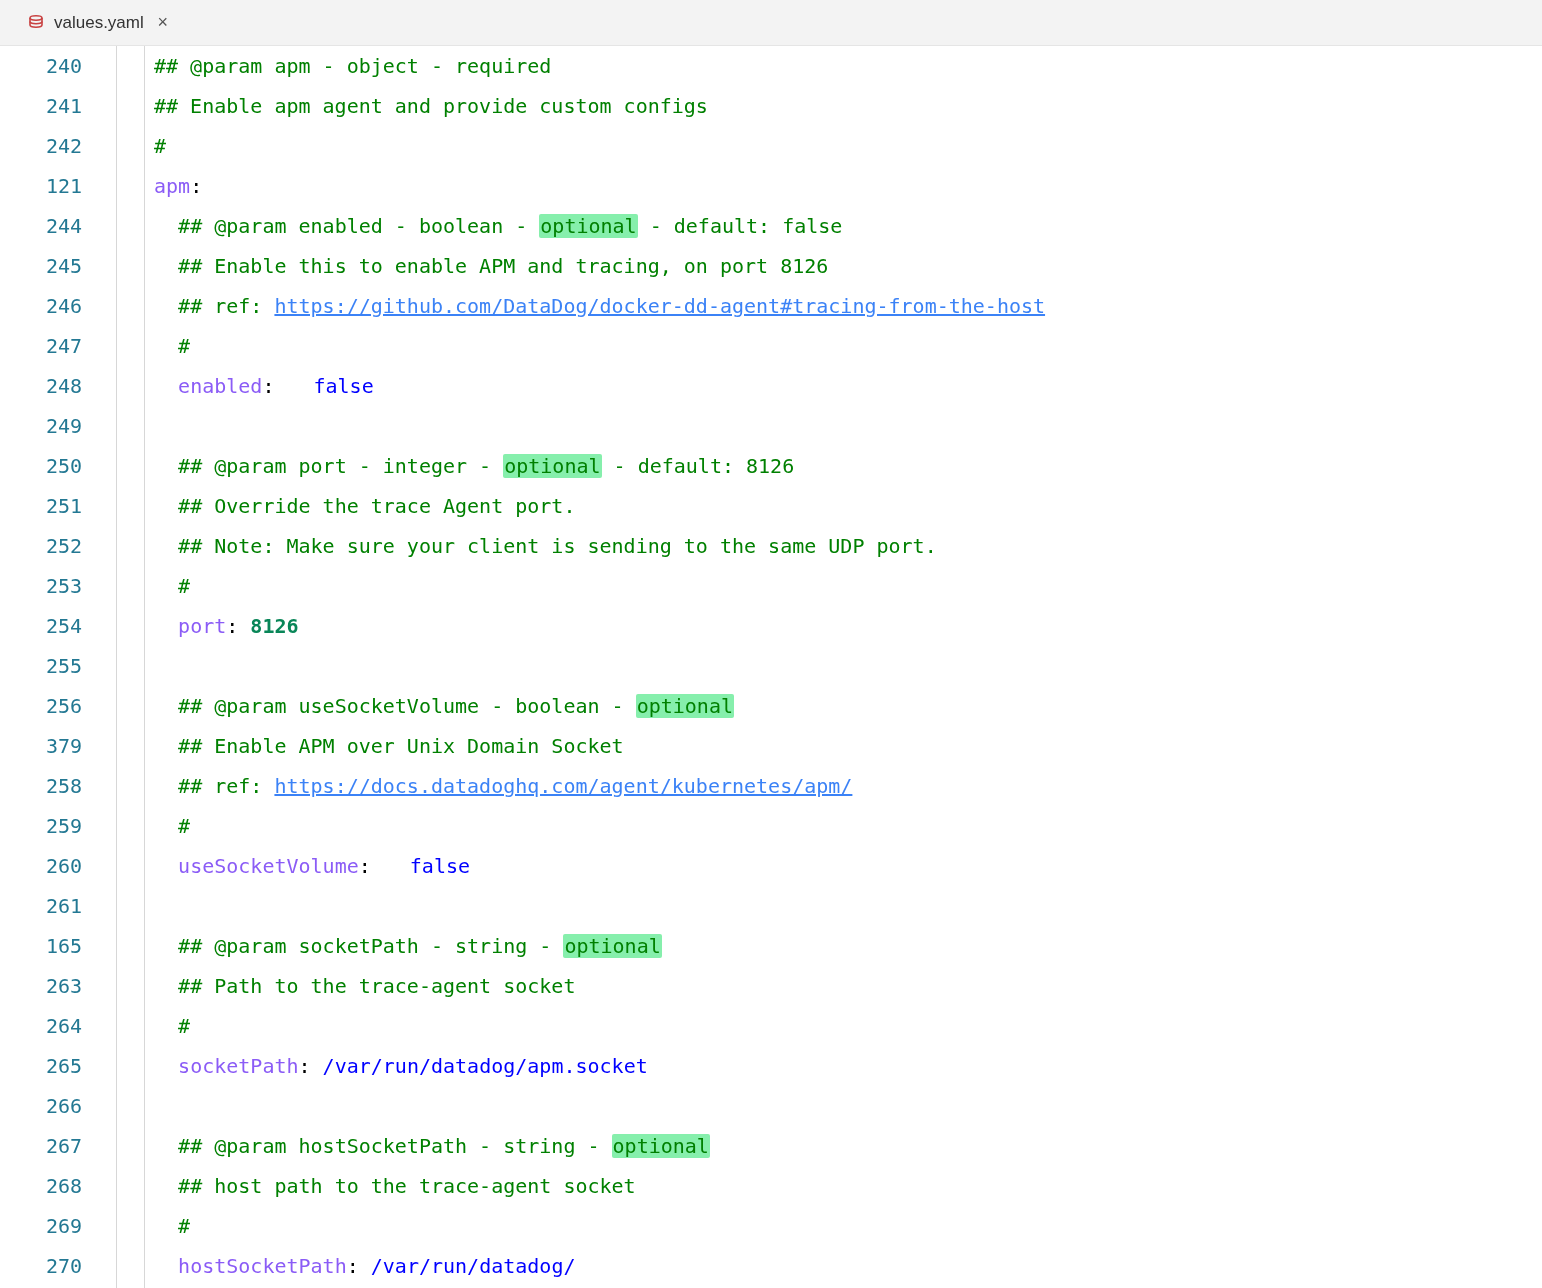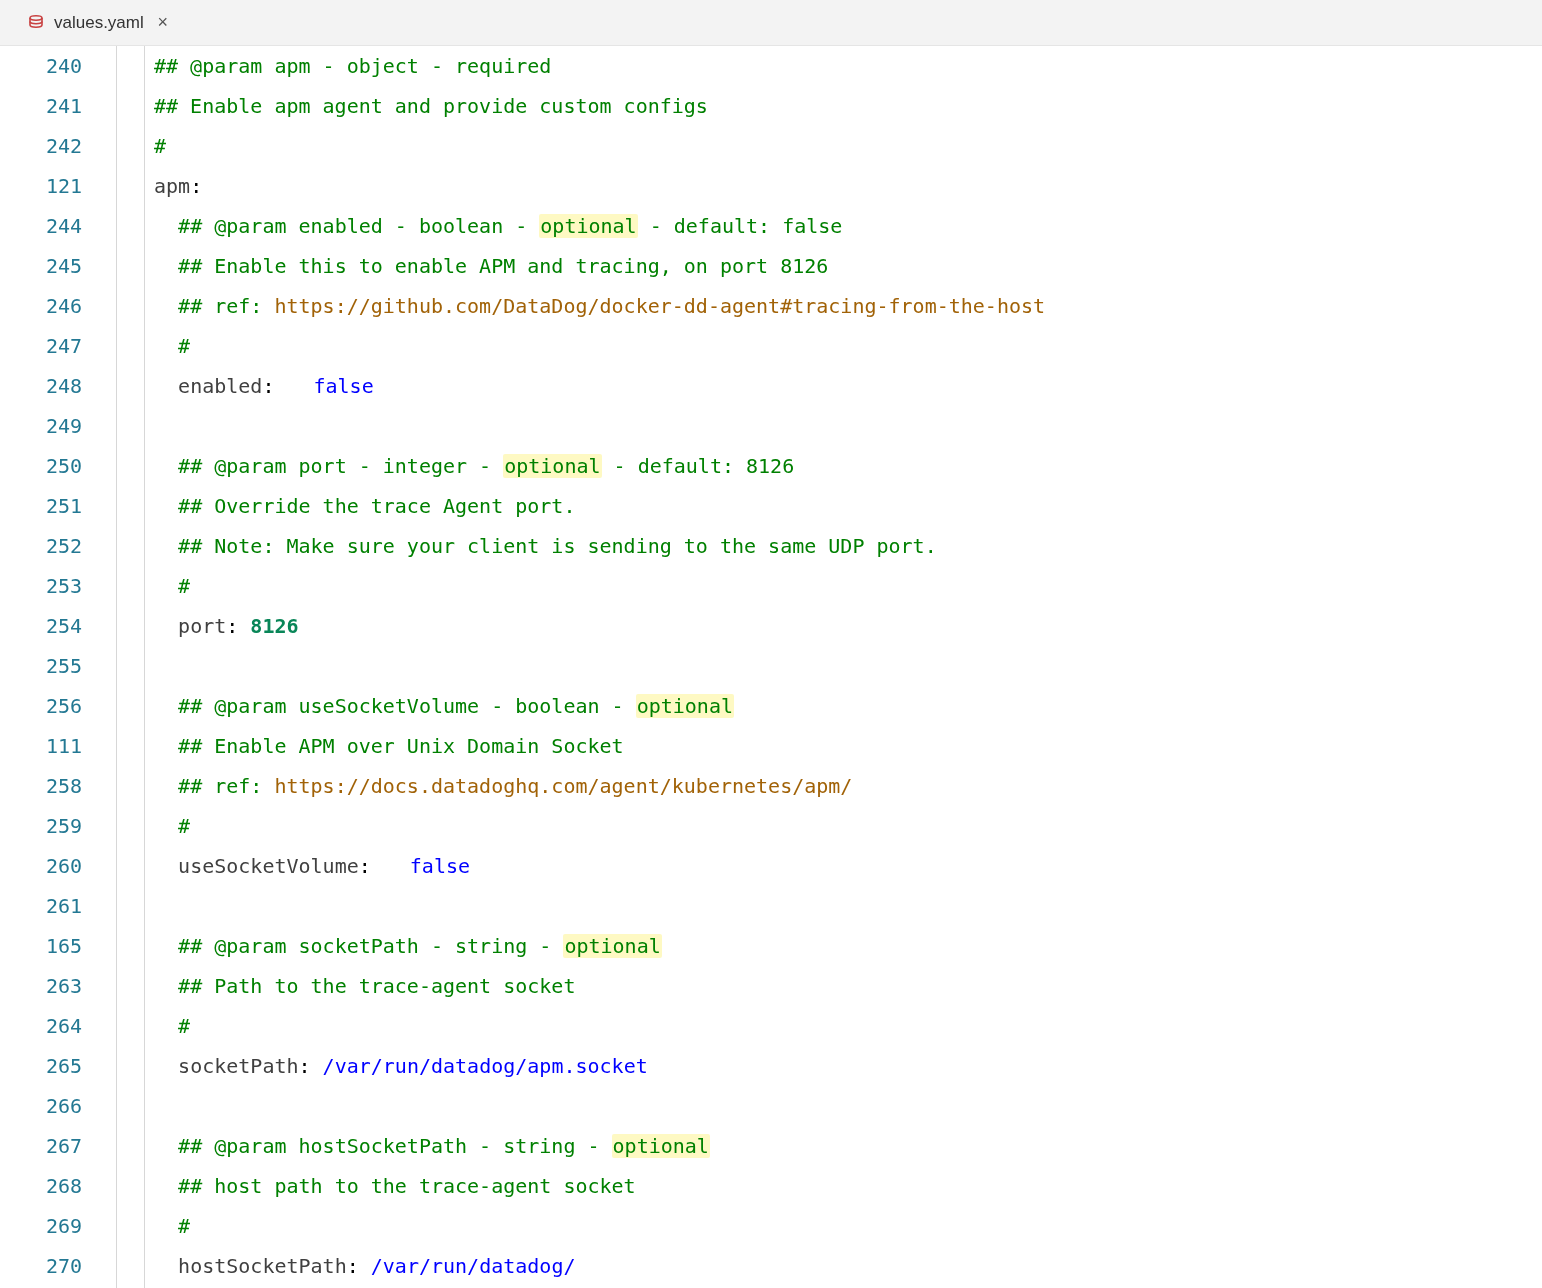--- a/index.html
+++ b/index.html
@@ -69,27 +69,27 @@
   .indent-guides .guide {
     position: absolute;
     top: 0;
     bottom: 0;
     width: 1px;
     background: #d7d7d7;
   }
   .code { flex: 1; white-space: pre; }
   .code .row { height: 40px; }
   .c-comment { color: #008000; text-align: center; }
-  .c-key     { color: #404040; }
+  .c-key     { color: #8b5cf6; }
   .c-colon   { color: #000; }
   .c-bool    { color: #0000ff; margin-left: 27px; }
   .c-num     { color: #098658; font-weight: bold; }
   .c-str     { color: #0000ff; }
-  .c-link    { color: #a16207; }
-  .hl        { background: #fef9c3; padding: 0 1px; border-radius: 2px; }
+  .c-link    { color: #3b82f6; text-decoration: underline; }
+  .hl        { background: #86efac; padding: 0 1px; border-radius: 2px; }
 </style>
 </head>
 <body>
 
 <div class="tab-bar">
   <div class="tab">
     <span class="tab-icon">
       <svg width="20" height="20" viewBox="0 0 20 20">
         <ellipse cx="10" cy="5" rx="6" ry="2.2" fill="none" stroke="#c84141" stroke-width="1.6"></ellipse>
         <path d="M4 5 v7 a6 2.2 0 0 0 12 0 v-7" fill="none" stroke="#c84141" stroke-width="1.6"></path>
@@ -113,21 +113,21 @@
       <div class="ln">247</div>
       <div class="ln">248</div>
       <div class="ln">249</div>
       <div class="ln">250</div>
       <div class="ln">251</div>
       <div class="ln">252</div>
       <div class="ln">253</div>
       <div class="ln">254</div>
       <div class="ln">255</div>
       <div class="ln">256</div>
-      <div class="ln">111</div>
+      <div class="ln">379</div>
       <div class="ln">258</div>
       <div class="ln">259</div>
       <div class="ln">260</div>
       <div class="ln">261</div>
       <div class="ln">165</div>
       <div class="ln">263</div>
       <div class="ln">264</div>
       <div class="ln">265</div>
       <div class="ln">266</div>
       <div class="ln">267</div>

